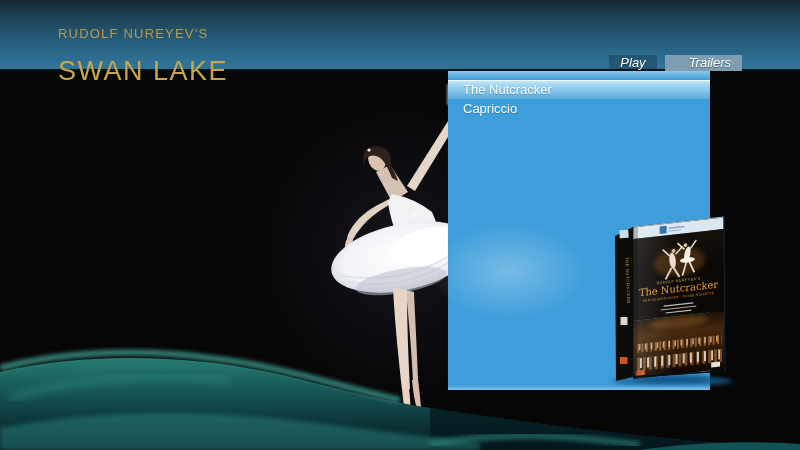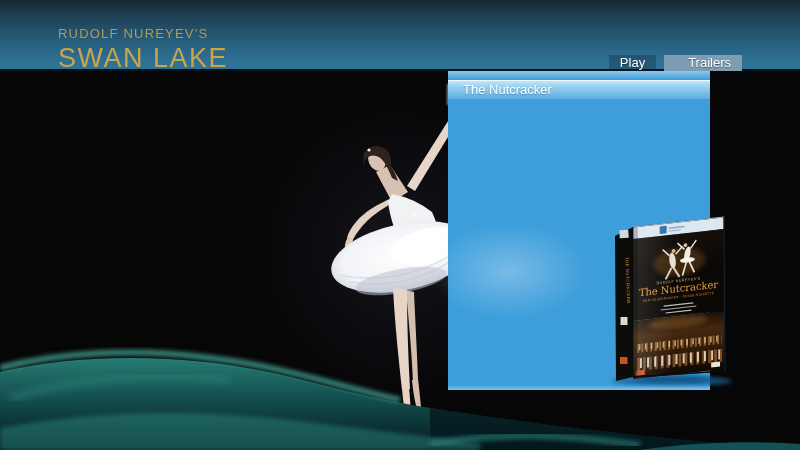--- a/index.html
+++ b/index.html
@@ -12,24 +12,24 @@
   #bg-svg{position:absolute;left:0;top:0;z-index:1;}
 
   
   .top-bar{
     position:absolute;left:0;top:0;width:800px;height:69px;z-index:3;
     background:linear-gradient(180deg,#15262f 0%,#1d3c4e 18%,#255a77 55%,#2e7094 88%,#2f7497 100%);
     border-bottom:2px solid rgba(4,16,24,.85);
   }
   .titles{position:absolute;left:58px;top:26px;}
   .artist-subtitle{font-size:13px;color:#b29a58;letter-spacing:1.2px;}
-  .page-title{font-size:27px;color:#c9a54b;letter-spacing:1.5px;line-height:1.02;margin-top:4px;}
-
-  
-  .tabs{position:absolute;right:58px;top:55px;height:16px;display:flex;z-index:6;}
+  .page-title{font-size:27px;color:#c9a54b;letter-spacing:1.5px;line-height:1.02;margin-top:17px;}
+
+  
+  .tabs{position:absolute;right:58px;top:55px;height:16px;display:flex;z-index:6;font-style:italic;}
   .tab{height:16px;line-height:16px;padding:0 11px;font-size:13px;color:#fff;
        text-shadow:0 1px 1px rgba(0,0,0,.45);cursor:default;}
   .tab.play{background:rgba(8,24,36,.28);margin-right:8px;}
   .tab.active{background:#7f9db2;padding-left:24px;}
 
   
   .panel{
     position:absolute;left:448px;top:71px;width:262px;height:319px;z-index:4;
     background:#3d9edb;
   }
@@ -149,20 +149,21 @@
 <nav class="tabs">
   <div class="tab play">Play</div>
   <div class="tab active">Trailers</div>
 </nav>
 
 <aside class="panel">
   <div class="tutu-glow"></div>
 
   <ul class="menu">
     <li class="menu-item selected">The Nutcracker</li>
+    <li class="menu-item">Capriccio</li>
   </ul>
 
   <svg class="dvd-svg" width="145" height="185" viewBox="0 0 145 185">
     <defs>
       <linearGradient id="coverDark" x1="0" y1="0" x2="0" y2="1">
         <stop offset="0%" stop-color="#151009"></stop>
           <stop offset="40%" stop-color="#0b0806"></stop>
         <stop offset="100%" stop-color="#0a0705"></stop>
       </linearGradient>
       <linearGradient id="stageG" x1="0" y1="0" x2="0" y2="1">

